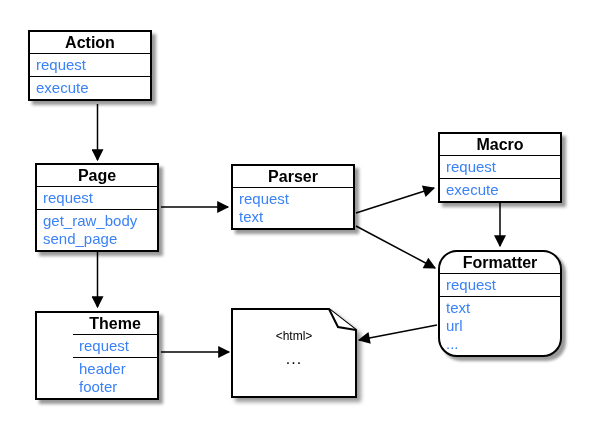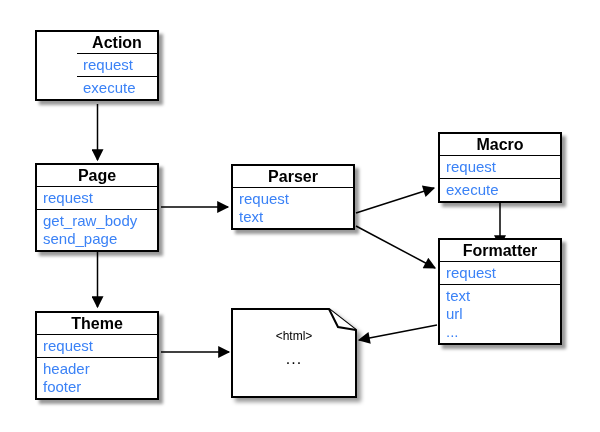--- a/index.html
+++ b/index.html
@@ -94,21 +94,21 @@
     <line x1="97.5" y1="104" x2="97.5" y2="160" stroke="#000000" stroke-width="1.5" marker-end="url(#arrow)"></line>
     <line x1="161" y1="207" x2="228" y2="207" stroke="#000000" stroke-width="1.5" marker-end="url(#arrow)"></line>
     <line x1="97.5" y1="252" x2="97.5" y2="307" stroke="#000000" stroke-width="1.5" marker-end="url(#arrow)"></line>
     <line x1="356" y1="213" x2="434" y2="188" stroke="#000000" stroke-width="1.5" marker-end="url(#arrow)"></line>
     <line x1="356" y1="226" x2="435" y2="268" stroke="#000000" stroke-width="1.5" marker-end="url(#arrow)"></line>
     <line x1="500" y1="202" x2="500" y2="246" stroke="#000000" stroke-width="1.5" marker-end="url(#arrow)"></line>
     <line x1="161" y1="352" x2="229" y2="352" stroke="#000000" stroke-width="1.5" marker-end="url(#arrow)"></line>
     <line x1="437" y1="325" x2="359" y2="340" stroke="#000000" stroke-width="1.5" marker-end="url(#arrow)"></line>
   </svg>
 
-  <div class="node" style="left:35px; top:30px;padding-left:40px;">
+  <div class="node" style="left:28px; top:30px;">
     <div class="node-title">Action</div>
     <div class="comp">
       <div class="member">request</div>
     </div>
     <div class="comp">
       <div class="member">execute</div>
     </div>
   </div>
 
   <div class="node" style="left:35px; top:163px;">
@@ -133,33 +133,33 @@
   <div class="node" style="left:438px; top:132px;">
     <div class="node-title">Macro</div>
     <div class="comp">
       <div class="member">request</div>
     </div>
     <div class="comp">
       <div class="member">execute</div>
     </div>
   </div>
 
-  <div class="node" style="left:438px; top:238px;">
+  <div class="node" style="left:438px; top:250px;border-radius:19px;">
     <div class="node-title">Formatter</div>
     <div class="comp">
       <div class="member">request</div>
     </div>
     <div class="comp">
       <div class="member">text</div>
       <div class="member">url</div>
       <div class="member">...</div>
     </div>
   </div>
 
-  <div class="node" style="left:35px; top:311px;">
+  <div class="node" style="left:35px; top:311px;padding-left:36px;">
     <div class="node-title">Theme</div>
     <div class="comp">
       <div class="member">request</div>
     </div>
     <div class="comp">
       <div class="member">header</div>
       <div class="member">footer</div>
     </div>
   </div>
 

